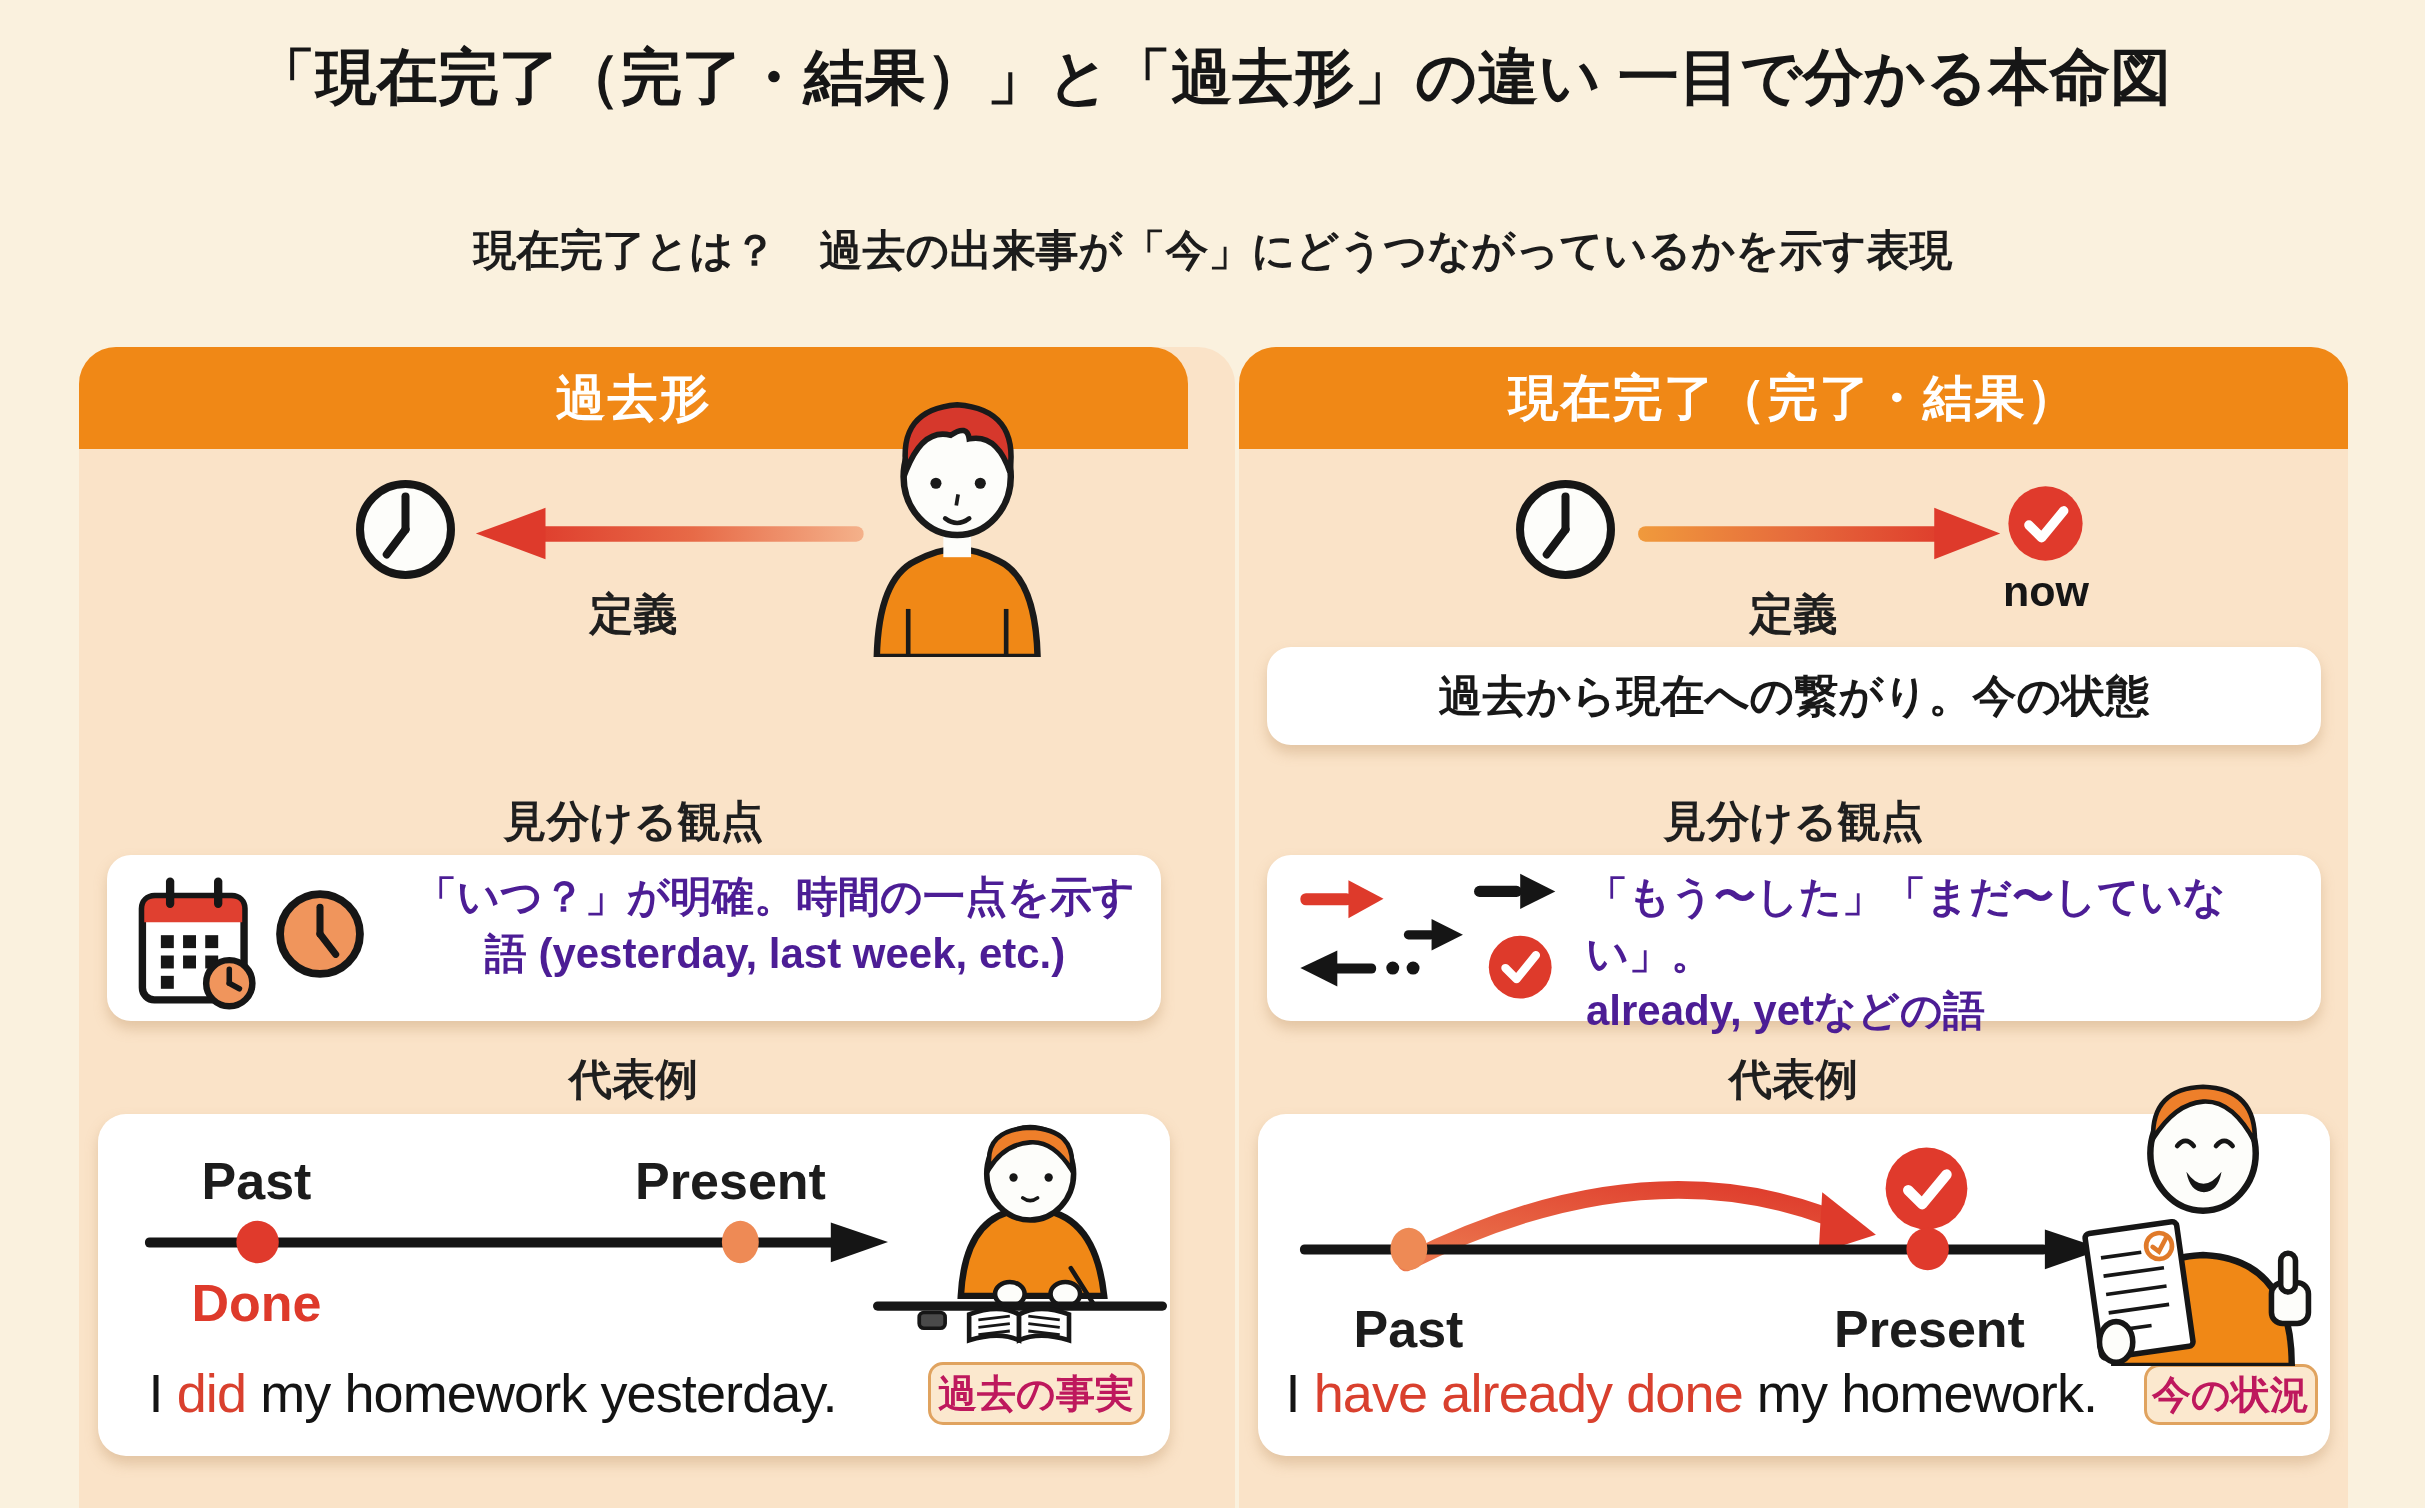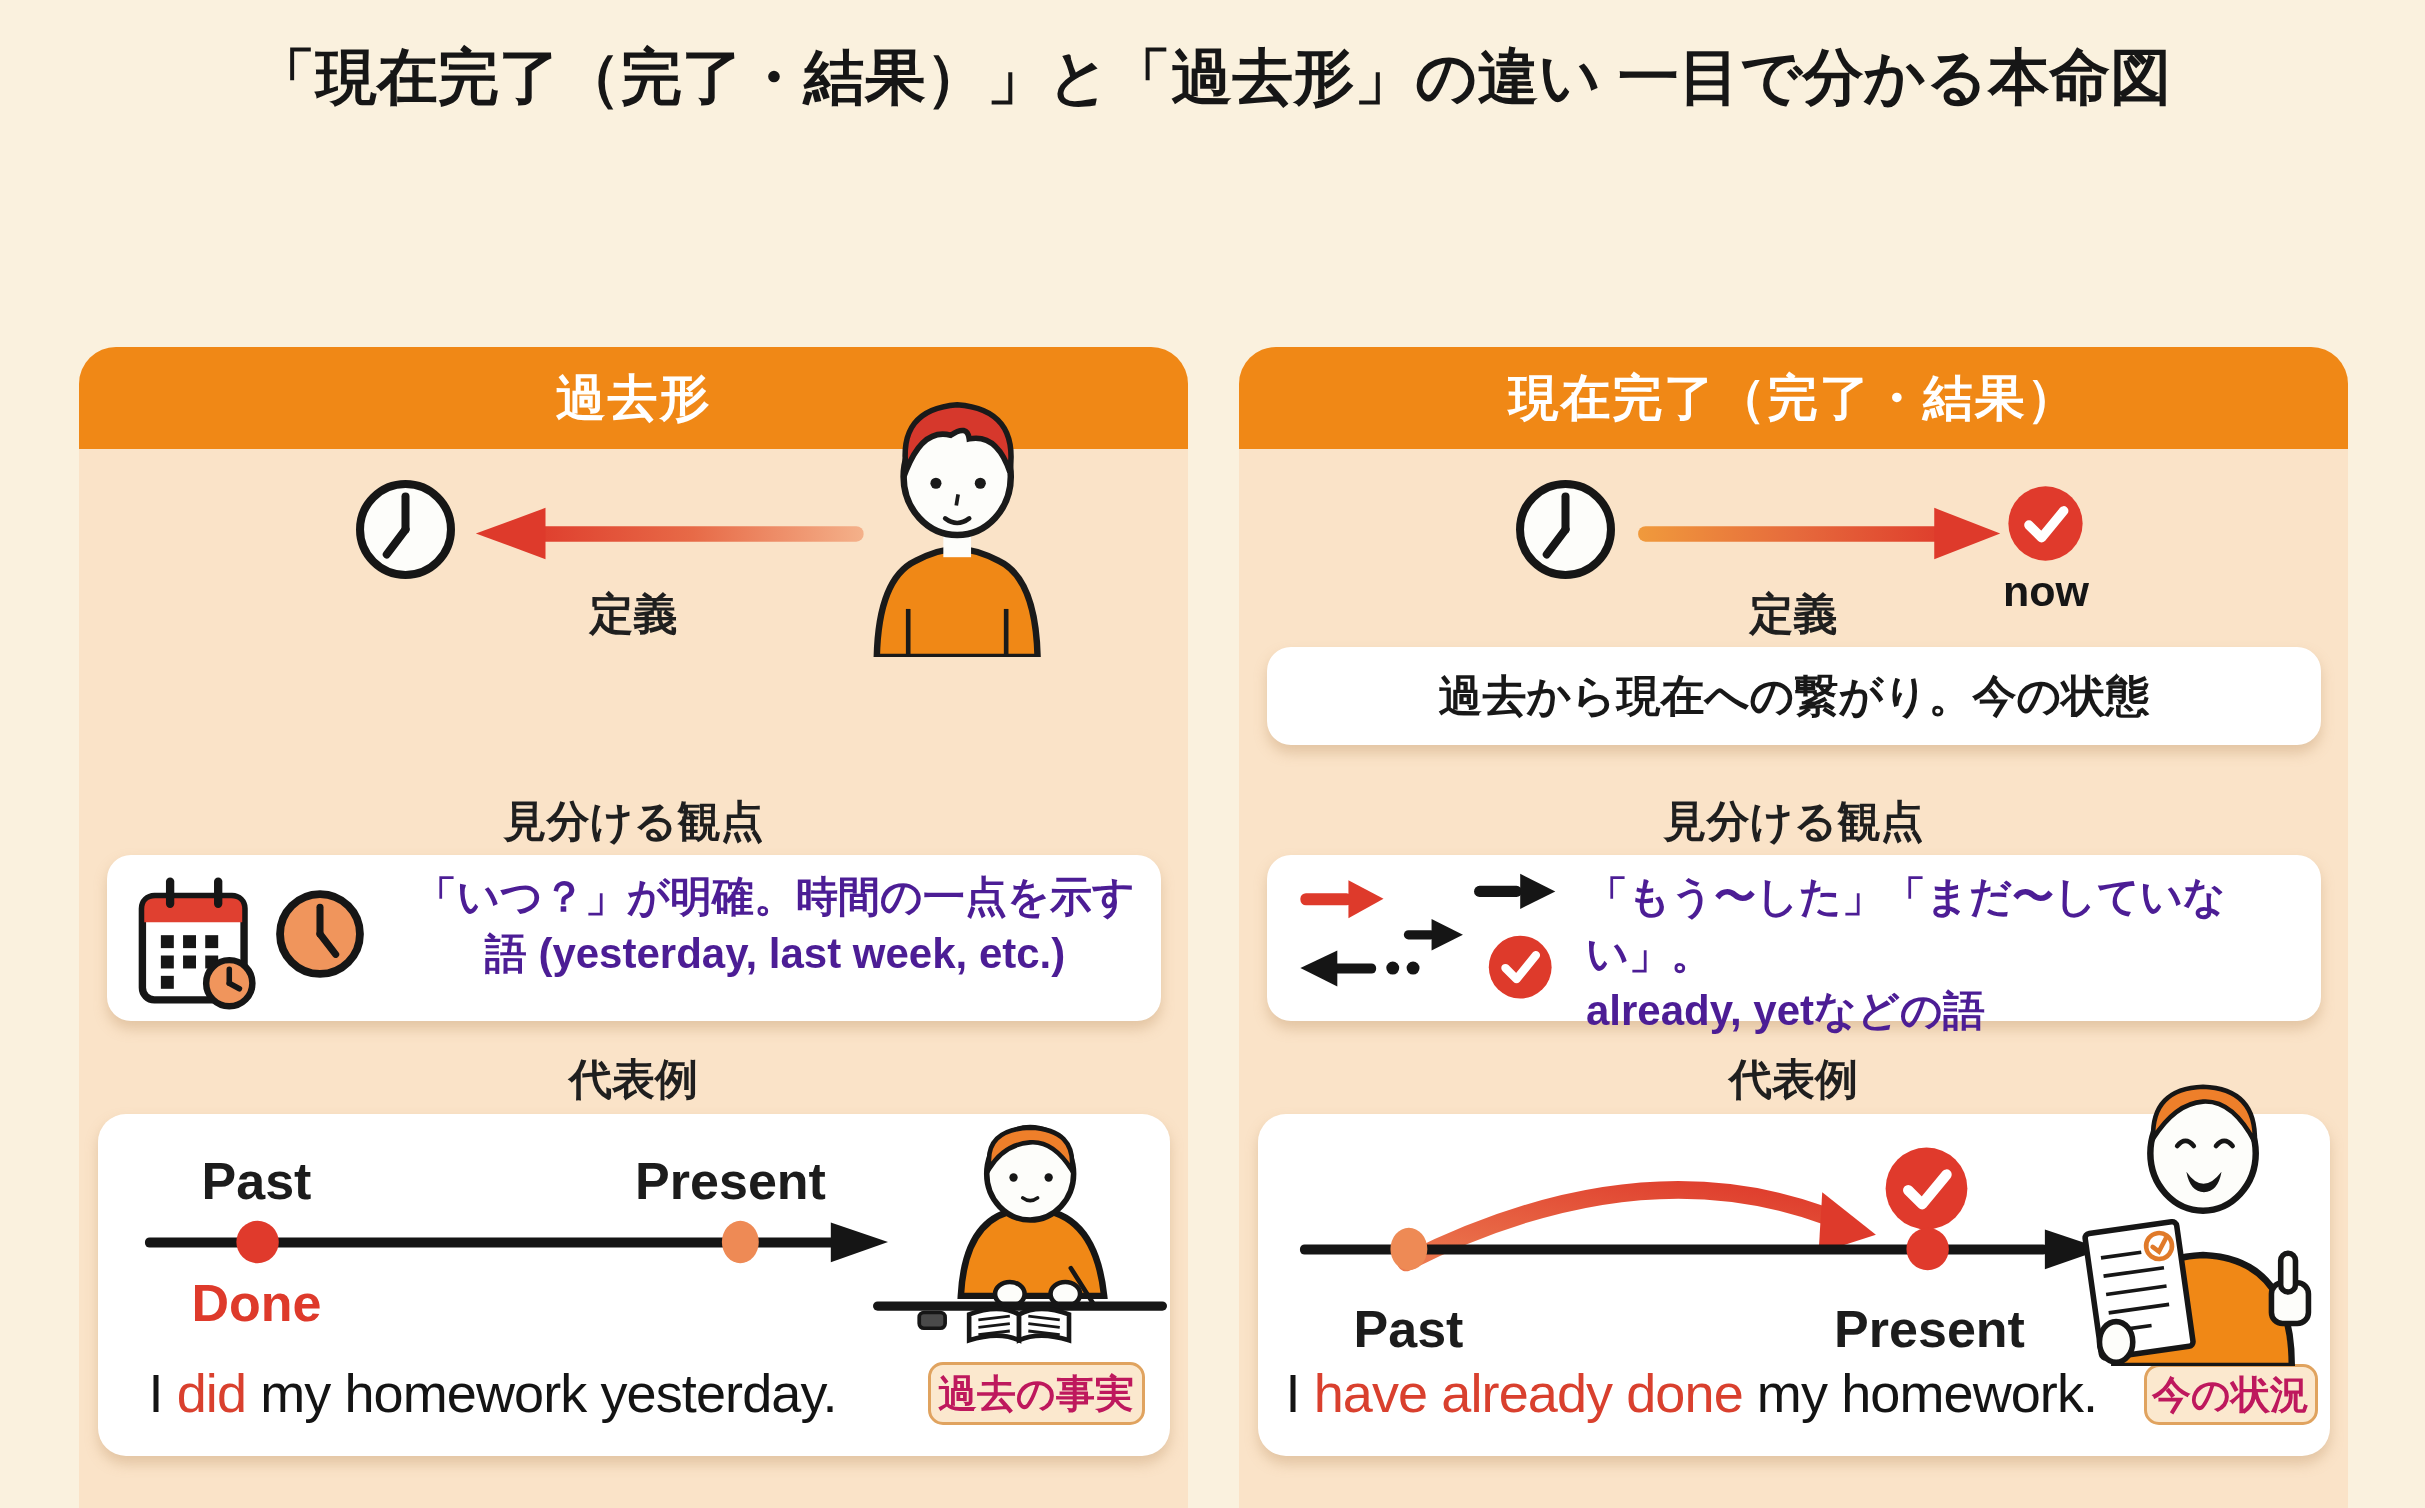--- a/index.html
+++ b/index.html
@@ -2,21 +2,21 @@
 <html style="font-size:15px"><head>
 <meta charset="utf-8">
 <style>
   html,body{margin:0;padding:0;background:#faf1de;}
   #stage{position:relative;width:2426px;height:1509px;background:#faf1de;overflow:hidden;
          font-family:"Liberation Sans","DejaVu Sans",sans-serif;color:#1c1c1c;}
   .abs{position:absolute;}
   .title{left:0;right:0;top:37px;text-align:center;font-size:61px;font-weight:800;letter-spacing:0px;color:#161616;}
   .subtitle{left:0;right:0;top:222px;text-align:center;font-size:43px;font-weight:800;color:#1c1c1c;}
   .panel{top:347px;width:1109px;height:1162px;background:#fae3c8;border-radius:37px 37px 0 0;}
-  #panel-left{left:79px;}
+  #panel-left{left:79px;padding-left:47px;}
   #panel-right{left:1239px;}
   .panel-header{left:0;top:0;width:1109px;height:102px;background:#f08816;border-radius:37px 37px 0 0;
                 text-align:center;line-height:102px;font-size:50px;font-weight:800;color:#ffffff;letter-spacing:1.8px;}
   .section-label{left:0;width:1109px;text-align:center;font-weight:800;color:#1f1f1f;}
   .def-label{top:238px;font-size:44px;}
   .vp-label{top:446px;font-size:43px;}
   .ex-label{top:704px;font-size:43px;}
   .white-box{background:#ffffff;border-radius:24px;box-shadow:0 7.4px 13px rgba(184,140,95,0.35);}
   .def-box{left:28px;top:300px;width:1054px;height:98px;text-align:center;line-height:98px;
            font-size:44px;font-weight:800;color:#181818;}
@@ -31,20 +31,21 @@
          text-align:center;font-size:39px;font-weight:800;color:#be185d;}
   .now-label{font-size:43px;font-weight:800;color:#161616;transform:translateX(-50%);}
   svg{display:block;}
 </style>
 </head>
 <body>
 
 <div id="stage">
 
   <div class="abs title">「現在完了（完了・結果）」と「過去形」の違い 一目で分かる本命図</div>
+  <div class="abs subtitle">現在完了とは？　過去の出来事が「今」にどうつながっているかを示す表現</div>
 
   <div id="panel-left" class="abs panel">
     <div class="abs panel-header">過去形</div>
 
     <div class="abs" style="left:781px;top:42px;width:199px;height:268px;">
       <svg viewBox="0 0 215 290" width="199" height="268">
         <path d="M18 290 Q20 205 60 186 Q85 173 105 173 Q125 173 150 186 Q190 205 192 290 Z" fill="#f08816" stroke="#1a1a1a" stroke-width="7"></path>
         <line x1="52" y1="238" x2="52" y2="290" stroke="#1a1a1a" stroke-width="5"></line>
         <line x1="158" y1="238" x2="158" y2="290" stroke="#1a1a1a" stroke-width="5"></line>
         <rect x="90" y="148" width="30" height="34" fill="#fdfdfa"></rect>

